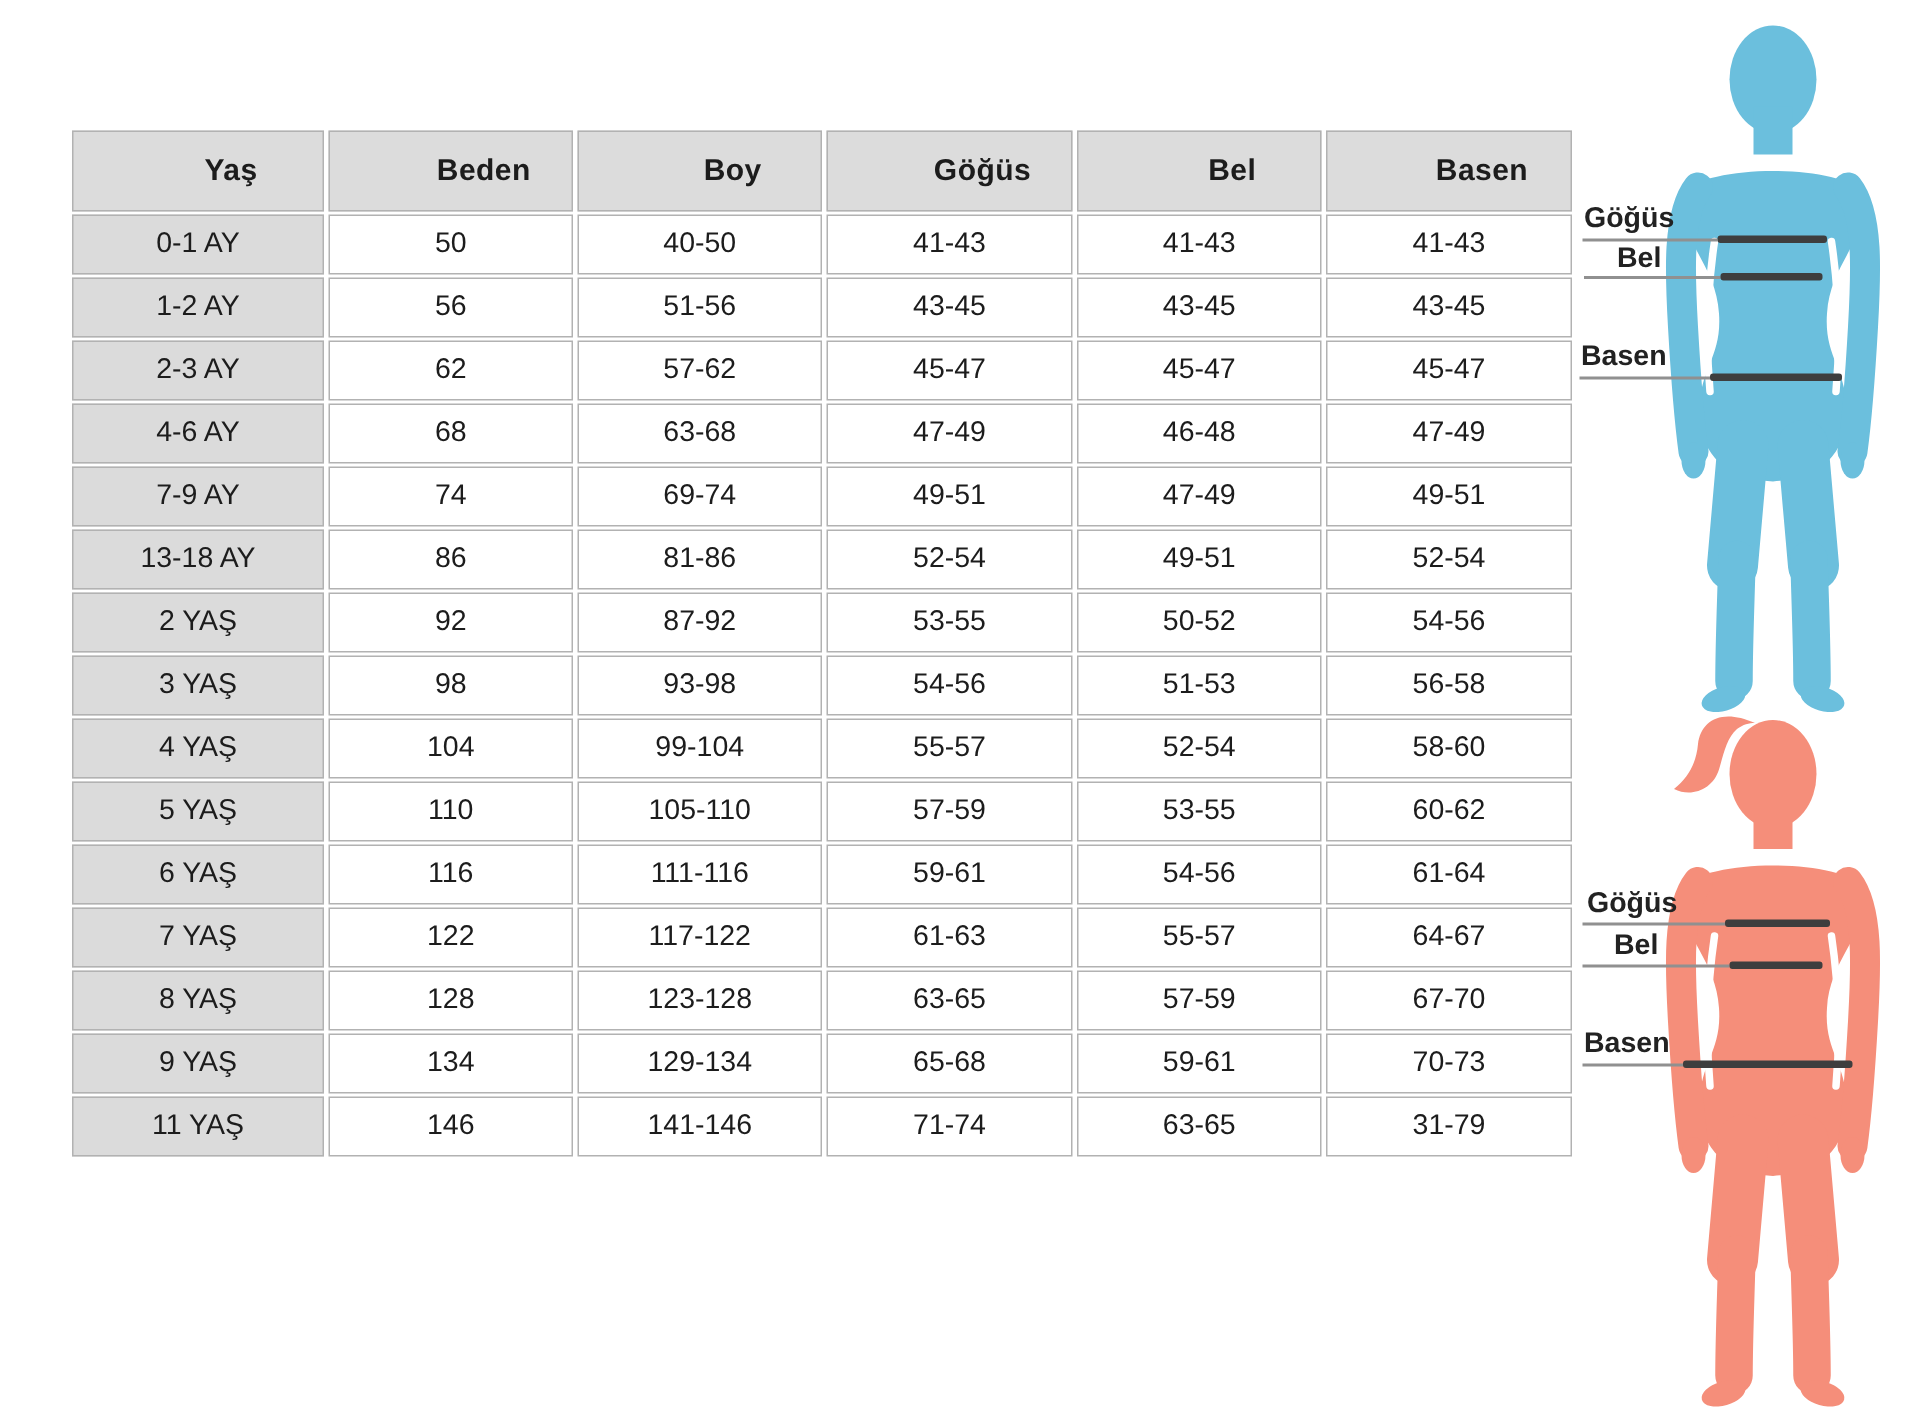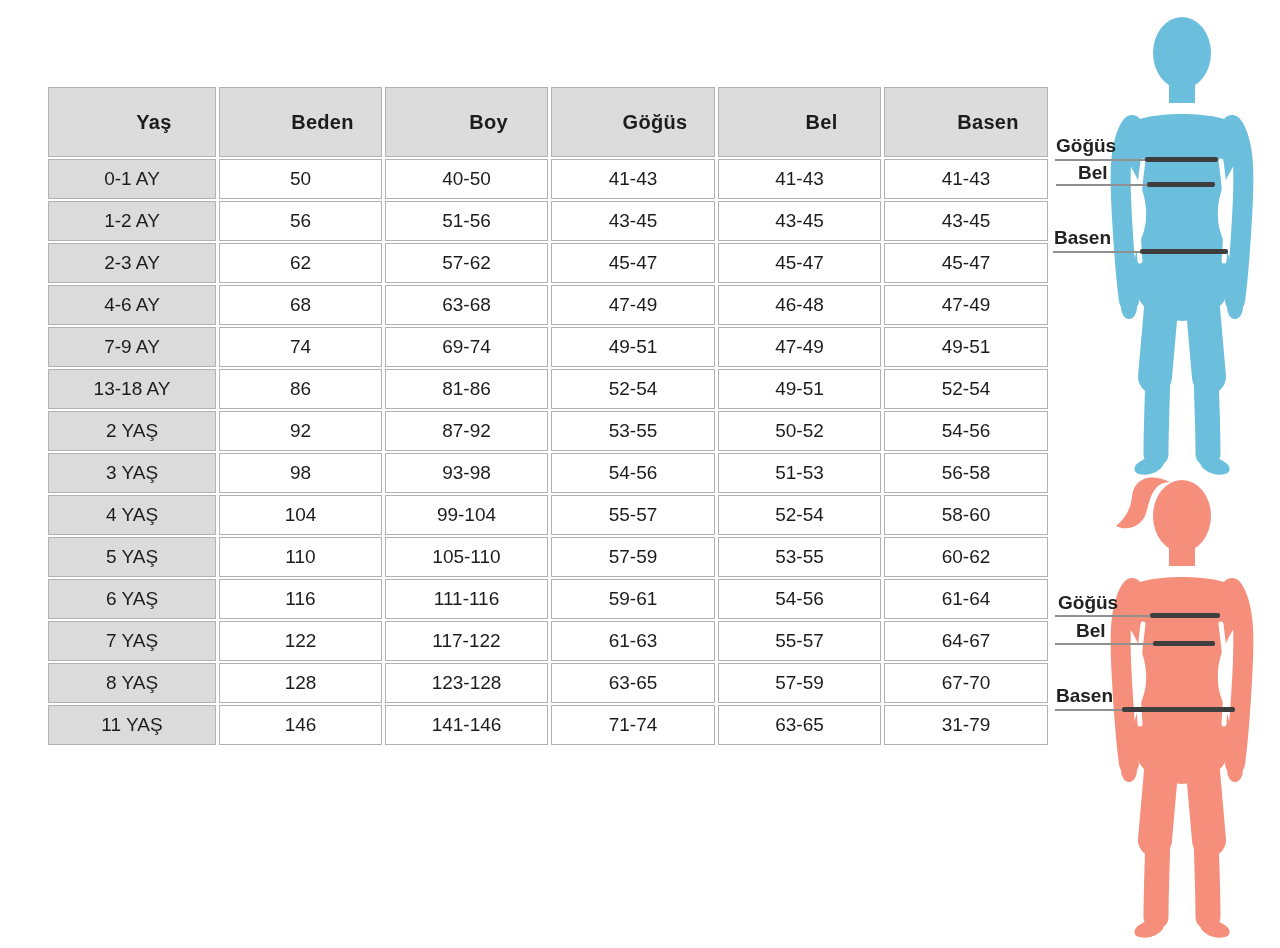--- a/index.html
+++ b/index.html
@@ -26,21 +26,21 @@
   }
   table.size-table th,
   table.size-table td {
     border: 1px solid var(--border, #b2b2b2);
     text-align: center;
     vertical-align: middle;
     white-space: nowrap;
     overflow: hidden;
   }
   table.size-table th {
-    height: 70px;
+    height: 54px;
     background: var(--header-bg, #dcdcdc);
     font-size: 20px;
     font-weight: bold;
     letter-spacing: 0.3px;
     padding-left: 44px;
   }
   table.size-table td {
     height: 40px;
     font-size: 19px;
     background: #ffffff;
@@ -245,20 +245,28 @@
 
     <tr>
       <td class="rowlabel">8 YAŞ</td>
       <td>128</td>
       <td>123-128</td>
       <td>63-65</td>
       <td>57-59</td>
       <td>67-70</td>
     </tr>
 
+    <tr>
+      <td class="rowlabel">9 YAŞ</td>
+      <td>134</td>
+      <td>129-134</td>
+      <td>65-68</td>
+      <td>59-61</td>
+      <td>70-73</td>
+    </tr>
 
 
     <tr>
       <td class="rowlabel">11 YAŞ</td>
       <td>146</td>
       <td>141-146</td>
       <td>71-74</td>
       <td>63-65</td>
       <td>31-79</td>
     </tr>

